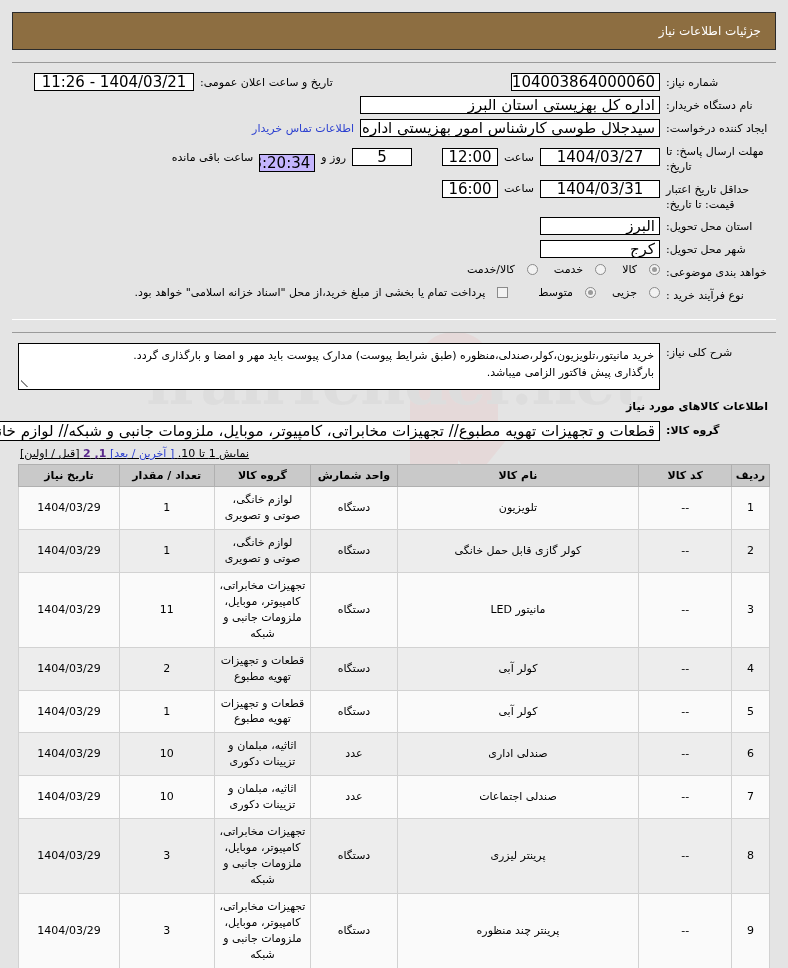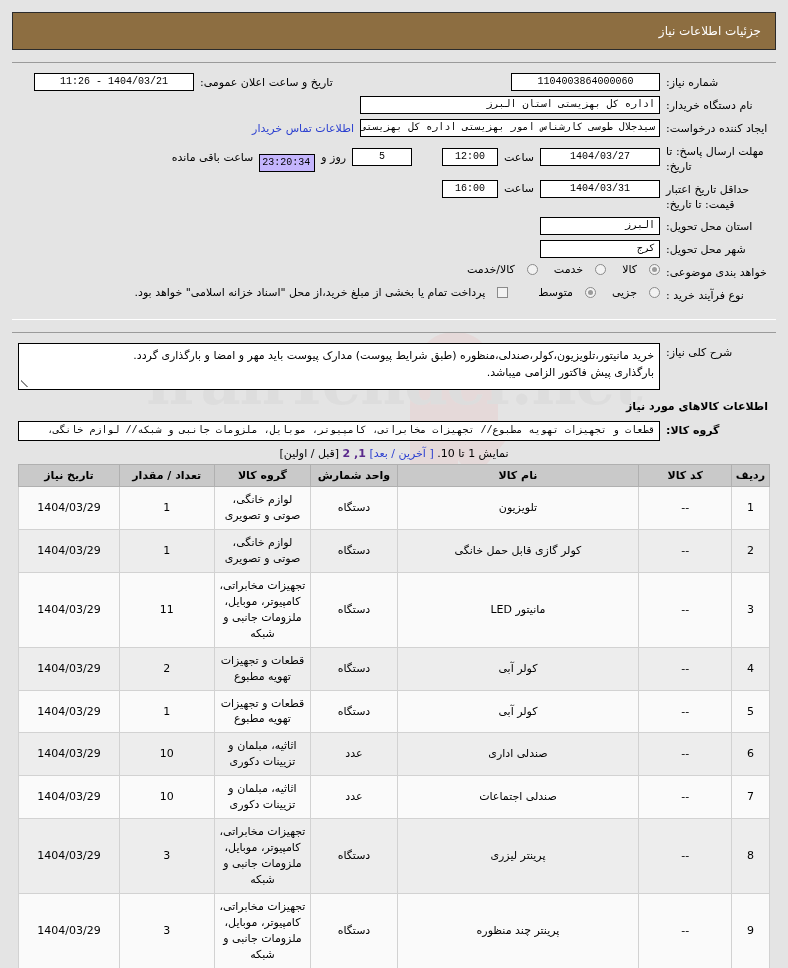--- a/index.html
+++ b/index.html
@@ -58,23 +58,23 @@
   .flabel {
     width: 110px; flex: 0 0 110px;
     text-align: left; padding-left: 6px; padding-top: 3px;
     font-size: 11px; line-height: 1.35;
   }
   .fbody { flex: 1 1 auto; display: flex; align-items: center; flex-wrap: nowrap; gap: 6px; }
 
   .tbox {
     background: #ffffff; border: 1px solid #000;
     height: 18px; line-height: 16px;
-    font-size: 10px; padding: 0 4px;
+    font-size: 15px; padding: 0 4px;
     text-align: center; color: #000;
-    white-space: nowrap; overflow: hidden; font-family: Liberation Mono, monospace;
+    white-space: nowrap; overflow: hidden;
   }
   .tbox.fill-right { text-align: right; }
   .tbox.cream { background: #c4b5fd; margin-top: 12px; }
   .inline-lbl { font-size: 11px; white-space: nowrap; }
   .link { color: #2b3fd0; text-decoration: none; font-size: 11px; white-space: nowrap; }
 
   
   .radio {
     display: inline-block; width: 11px; height: 11px; border-radius: 50%;
     border: 1px solid #8a8a8a; background: #f2f2f2; vertical-align: -1px;
@@ -99,21 +99,21 @@
   .tarea::after {
     content: ''; position: absolute; left: 2px; bottom: 2px;
     width: 7px; height: 7px;
     background:
       linear-gradient(45deg, transparent 0 42%, #8b8b8b 42% 56%, transparent 56% 100%);
   }
 
   .section-title { font-weight: bold; font-size: 11px; margin: 10px 0 8px 0; text-align: right; padding-right: 2px; }
 
   
-  .pager { text-align: center; font-size: 11px; margin: 6px 2px 4px 2px; direction: rtl; }
+  .pager { text-align: left; font-size: 11px; margin: 6px 2px 4px 2px; direction: rtl; text-decoration: underline; }
   .pager .cur { color: #5a2a8c; font-weight: bold; }
 
   
   table.grid {
     width: 100%; border-collapse: collapse;
     background: #f7f7f7; font-size: 11px;
     border: 1px solid #b6b6b6;
   }
   table.grid th {
     background: #c9c9c9; color: #000; font-weight: bold;

